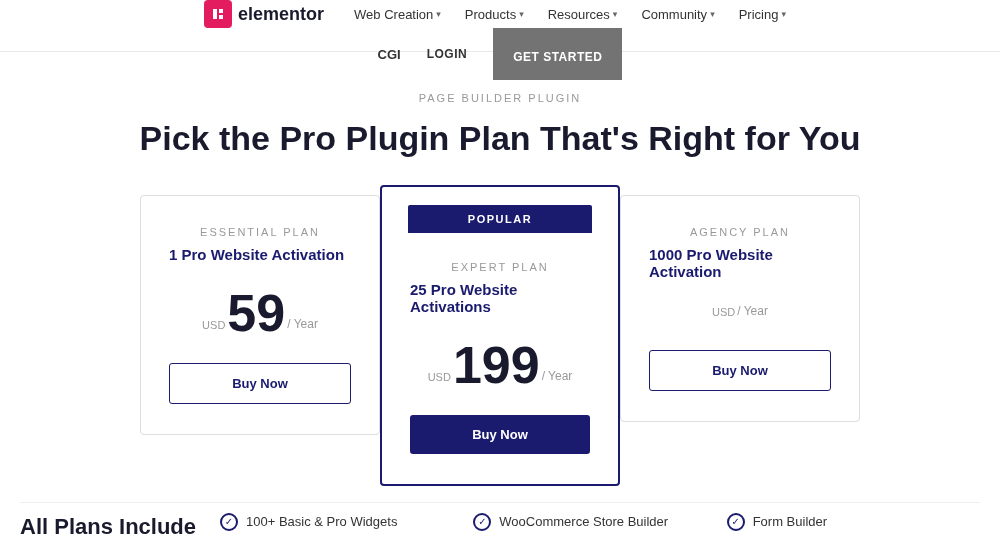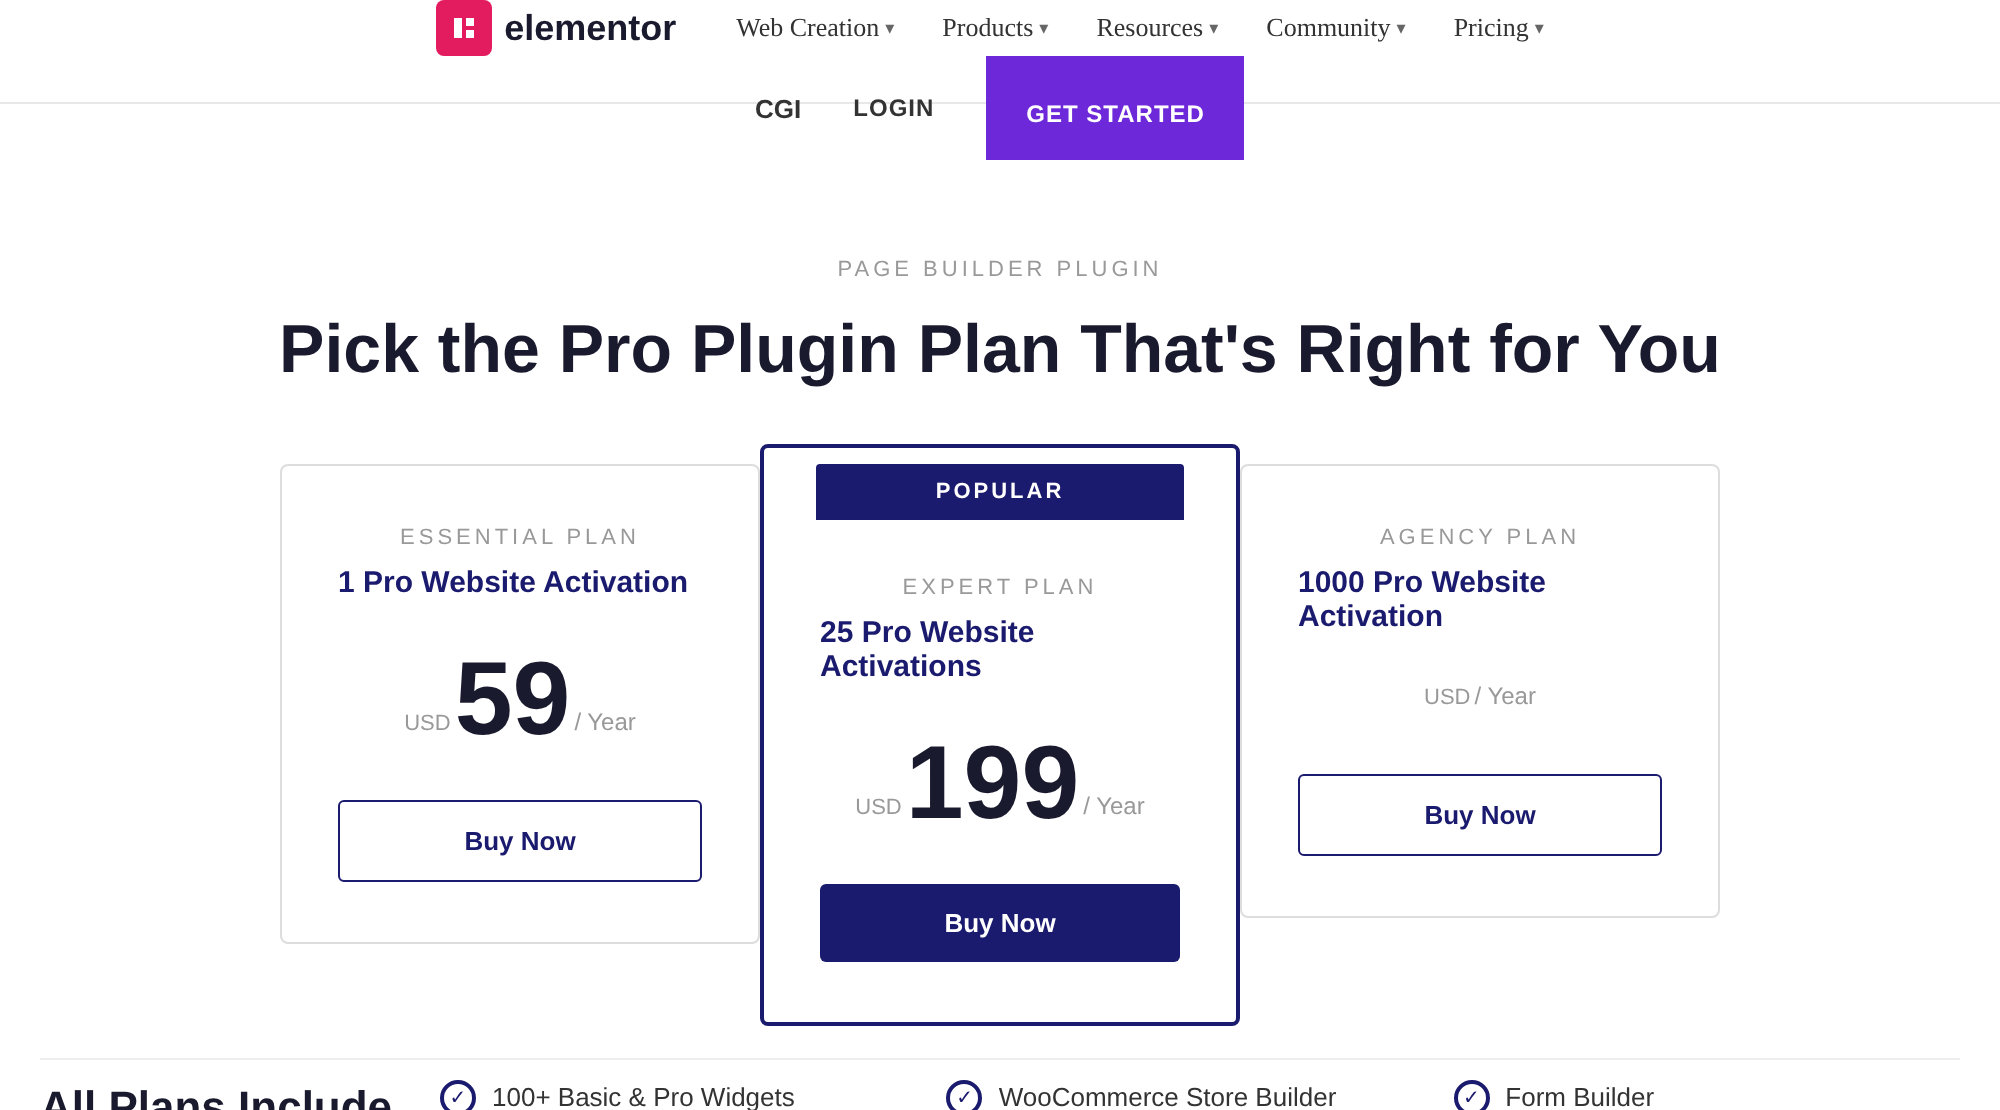--- a/index.html
+++ b/index.html
@@ -22,21 +22,21 @@
       color: white;
       width: 28px;
       height: 28px;
       border-radius: 4px;
       display: flex;
       align-items: center;
       justify-content: center;
       font-size: 14px;
       font-weight: bold;
     }
-    .nav { display: flex; align-items: flex-end; gap: 4px; font-family: Liberation Serif, serif; }
+    .nav { display: flex; align-items: flex-end; gap: 4px; }
     .nav-item {
       display: flex;
       align-items: center;
       gap: 3px;
       padding: 6px 10px;
       font-size: 13px;
       color: #333;
       cursor: pointer;
       border-radius: 3px;
     }
@@ -44,21 +44,21 @@
     .header-right { display: flex; align-items: center; gap: 16px; }
     .login-btn {
       font-size: 12px;
       font-weight: 700;
       color: #333;
       letter-spacing: 0.5px;
       cursor: pointer;
       padding: 6px 10px;
     }
     .get-started-btn {
-      background: #6d28d9;
+      background: #737373;
       color: white;
       padding: 22px 20px;
       font-size: 12px;
       font-weight: 700;
       letter-spacing: 0.5px;
       cursor: pointer;
       border: none;
       height: 52px;
     }
     .cgi-badge {
@@ -70,21 +70,20 @@
     
     .main { padding: 40px 20px 20px; max-width: 1000px; margin: 0 auto; }
 
     .subtitle {
       text-align: center;
       font-size: 11px;
       letter-spacing: 2px;
       color: #999;
       text-transform: uppercase;
       margin-bottom: 14px;
-      margin-top: 37px;
     }
     .page-title {
       text-align: center;
       font-size: 34px;
       font-weight: 700;
       color: #1a1a2e;
       margin-bottom: 36px;
       line-height: 1.2;
     }
 
@@ -104,21 +103,21 @@
       width: 240px;
       position: relative;
       background: #fff;
     }
 
     .pricing-card.popular {
       border: 2px solid #1a1a6e;
       border-radius: 4px;
       margin-top: -10px;
       z-index: 1;
-      padding-top: 8px;
+      padding-top: 18px;
     }
 
     .popular-badge {
       background: #1a1a6e;
       color: white;
       text-align: center;
       font-size: 11px;
       letter-spacing: 1.5px;
       font-weight: 600;
       padding: 8px;

